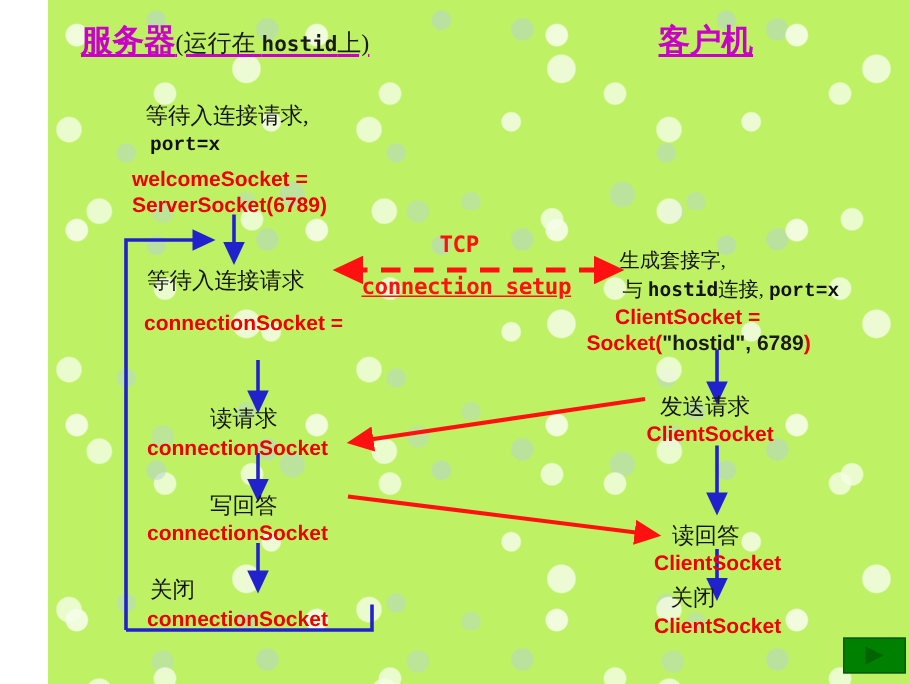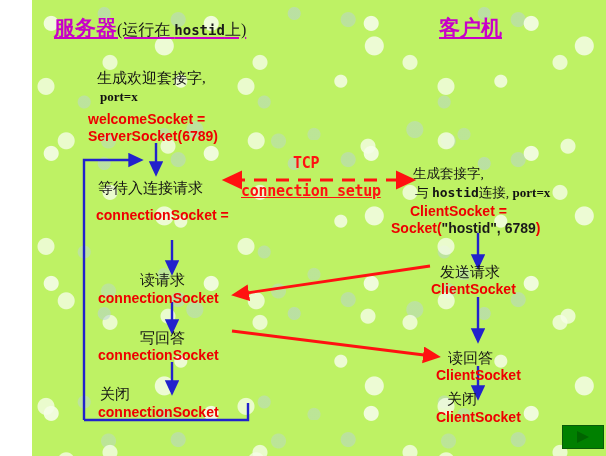--- a/index.html
+++ b/index.html
@@ -80,21 +80,21 @@
     font-family: "Liberation Serif", "DejaVu Serif", serif;
     font-size: 15px;
     color: #141414;
   }
   .cn-small {
     font-family: "Liberation Serif", "DejaVu Serif", serif;
     font-size: 13.5px;
     color: #141414;
   }
   .bold-black {
-    font-family: Liberation Serif, serif;
+    font-family: Liberation Mono, monospace;
     font-weight: bold;
     font-size: 13px;
     color: #111;
   }
   .code {
     font-family: "Liberation Sans", "DejaVu Sans", sans-serif;
     font-weight: bold;
     font-size: 14px;
     color: #ee0000;
   }
@@ -173,21 +173,21 @@
   </svg>
 
   <div class="txt title" style="left:22px; top:16px;">
     <span>服务器</span><span class="title-sub">(运行在 </span><span class="title-sub title-mono">hostid</span><span class="title-sub">上)</span>
   </div>
 
   <div class="txt title" style="left:407px; top:16px;">
     <span>客户机</span>
   </div>
 
-  <div class="txt cn" style="left:65px; top:70px;">生成欢迎套接字,</div>
+  <div class="txt cn" style="left:65px; top:70px;">等待入连接请求,</div>
   <div class="txt bold-black" style="left:68px; top:90px;">port=x</div>
   <div class="txt code" style="left:56px; top:112px;">welcomeSocket =</div>
   <div class="txt code" style="left:56px; top:129px;">ServerSocket(6789)</div>
 
   <div class="txt code" style="left:64px; top:208px;">connectionSocket =</div>
   <div class="txt cn" style="left:66px; top:180px;">等待入连接请求</div>
 
   <div class="txt cn" style="left:108px; top:272px;">读请求</div>
   <div class="txt code" style="left:66px; top:291px;">connectionSocket</div>
 

